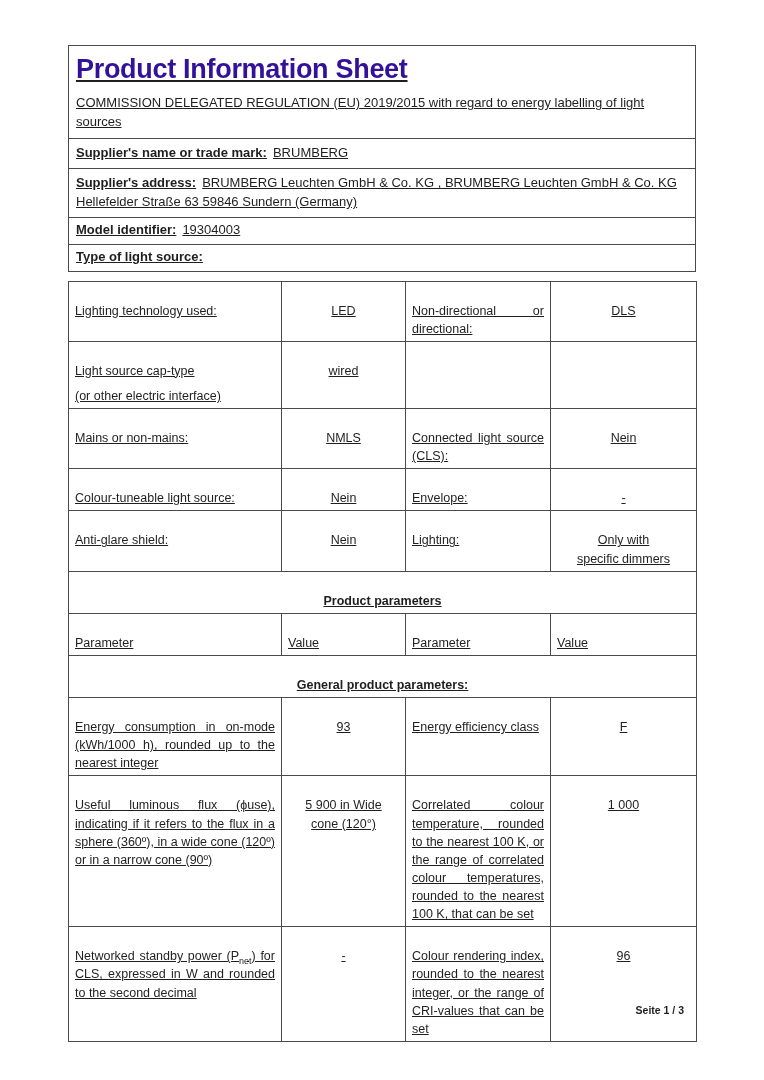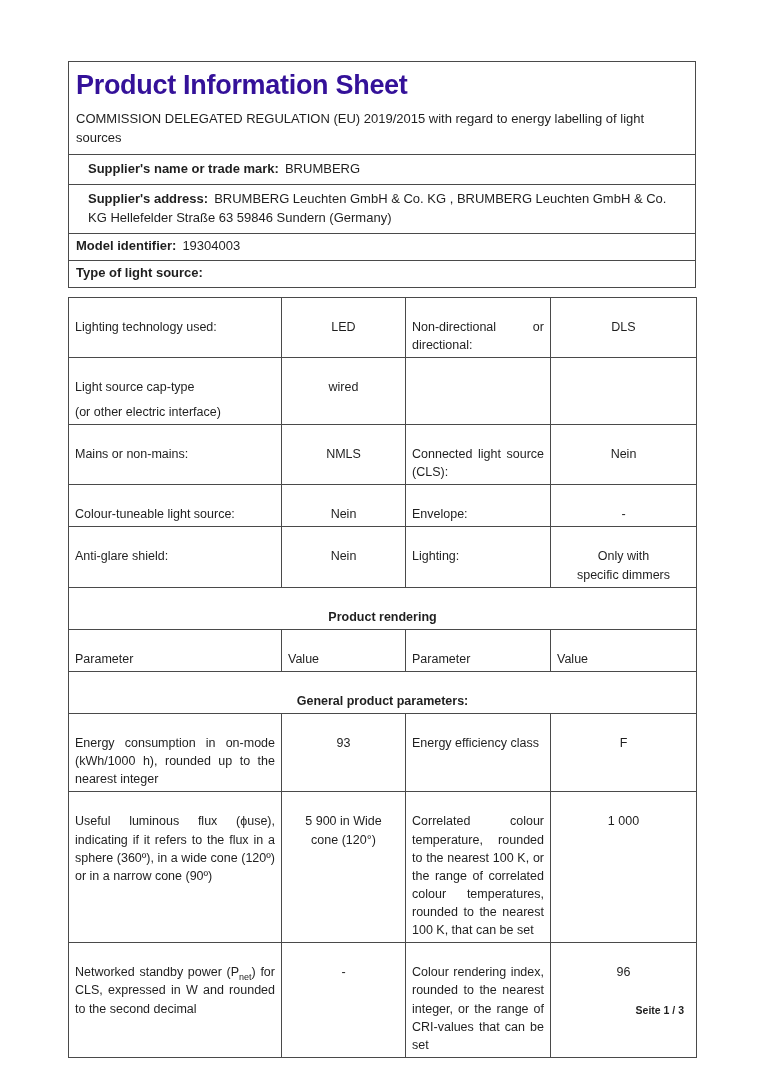--- a/index.html
+++ b/index.html
@@ -5,38 +5,38 @@
   html, body { margin: 0; padding: 0; background: #ffffff; }
   .page {
     position: relative;
     width: 764px;
     height: 1080px;
     background: #ffffff;
     font-family: "Liberation Sans", sans-serif;
     color: #1f1f1f;
     overflow: hidden;
   }
-  .content { position: absolute; left: 68px; top: 61px; width: 628px; }
+  .content { position: absolute; left: 68px; top: 45px; width: 628px; text-decoration: underline; }
 
   table.tbl {
     border-collapse: collapse;
     width: 628px;
     table-layout: fixed;
   }
   .tbl td {
     border: 1px solid #4a4a4a;
     vertical-align: top;
     font-size: 12.5px;
     line-height: 1.45;
     padding: 20px 6px 3px 6px;
     overflow: hidden;
   }
 
   
-  .info td { font-size: 13px; padding: 5px 19px; }
+  .info td { font-size: 13px; padding: 5px 7px; }
   .c-title { padding: 9px 7px 7px 7px !important; }
   .page-title {
     margin: 0 0 9px 0;
     font-size: 27px;
     line-height: 1.1;
     font-weight: bold;
     color: #341199;
     letter-spacing: -0.3px;
   }
   .reg { margin: 0; font-size: 13px; line-height: 1.45; }
@@ -137,21 +137,21 @@
         </tr>
         <tr>
           <td class="p">Anti-glare shield:</td>
           <td class="v">Nein</td>
           <td class="p">Lighting:</td>
           <td class="v">Only with
 specific dimmers</td>
         </tr>
 
         <tr>
-          <td class="sec" colspan="4">Product rendering</td>
+          <td class="sec" colspan="4">Product parameters</td>
         </tr>
         <tr>
           <td>Parameter</td>
           <td>Value</td>
           <td>Parameter</td>
           <td>Value</td>
         </tr>
         <tr>
           <td class="sec" colspan="4">General product parameters:</td>
         </tr>

